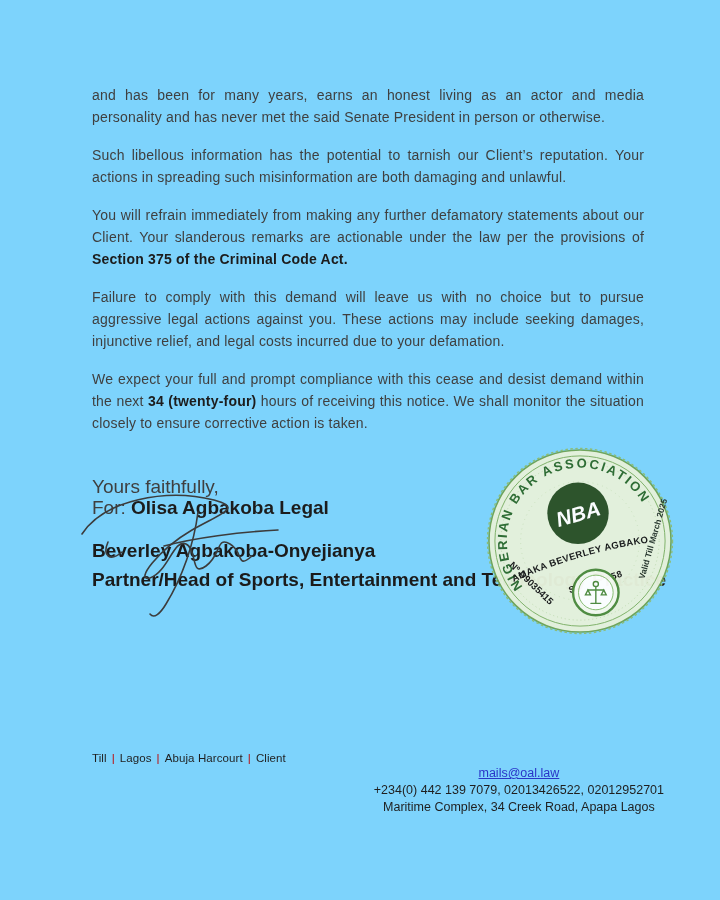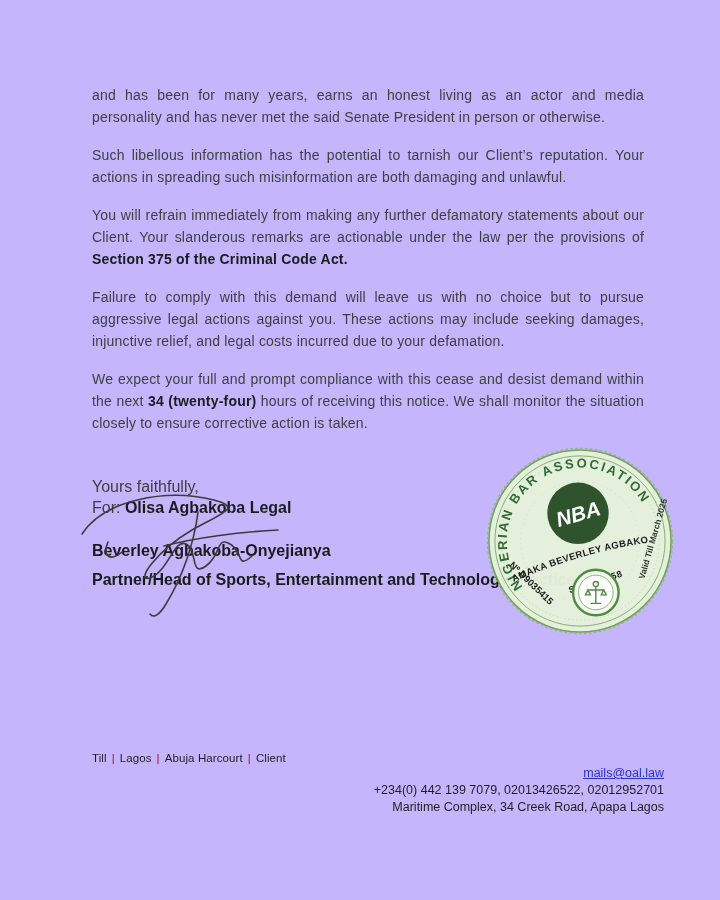--- a/index.html
+++ b/index.html
@@ -1,54 +1,54 @@
 <!DOCTYPE html>
 <html><head>
 <meta charset="utf-8">
 <style>
   * { margin: 0; padding: 0; box-sizing: border-box; }
   html, body { background: #ffffff; }
   .page {
     position: relative;
     width: 720px;
     height: 900px;
-    background: #c4b5fd;
+    background: #7dd3fc;
     overflow: hidden;
     font-family: "Liberation Sans", sans-serif;
   }
   
   .content {
     position: absolute;
     left: 92px; top: 84px;
     width: 552px;
     color: #3f3f3f;
     font-size: 14px;
     line-height: 22px;
     letter-spacing: 0.2px;
   }
   .content p { text-align: justify; margin-bottom: 16px; }
   .b { font-weight: bold; color: #1c1c1c; text-align: center; }
   
-  .signoff { position: absolute; left: 92px; top: 476px; width: 480px; color: #3f3f3f; font-size: 16px; line-height: 21px; }
+  .signoff { position: absolute; left: 92px; top: 476px; width: 480px; color: #3f3f3f; font-size: 19px; line-height: 21px; }
   .signoff .names { margin-top: 22px; }
   .signoff .name-line { font-weight: bold; color: #1b1b1b; line-height: 22px; }
   .signoff .title-line { font-weight: bold; color: #1b1b1b; line-height: 22px; margin-top: 7px; white-space: nowrap; }
   
   .signature { position: absolute; left: 74px; top: 486px; z-index: 3; pointer-events: none; }
   
   .seal { position: absolute; left: 486px; top: 447px; width: 188px; height: 188px; z-index: 1; opacity: 0.97; }
   
   .footer-offices {
     position: absolute; left: 92px; top: 752px;
     font-size: 11.5px; color: #1f1f1f; letter-spacing: 0.1px;
   }
   .footer-offices .sep { color: #c00000; padding: 0 5px; }
   .footer-contact {
     position: absolute; right: 56px; top: 765px;
-    text-align: right; font-size: 12.5px; color: #1f1f1f; line-height: 17px;
+    text-align: center; font-size: 12.5px; color: #1f1f1f; line-height: 17px;
   }
   .footer-contact .email { color: #2a35c8; text-decoration: underline; cursor: pointer; }
   .footer-contact .site { font-weight: bold; color: #111; }
 </style>
 </head>
 <body>
 
 <div class="page">
 
   <div class="content">

